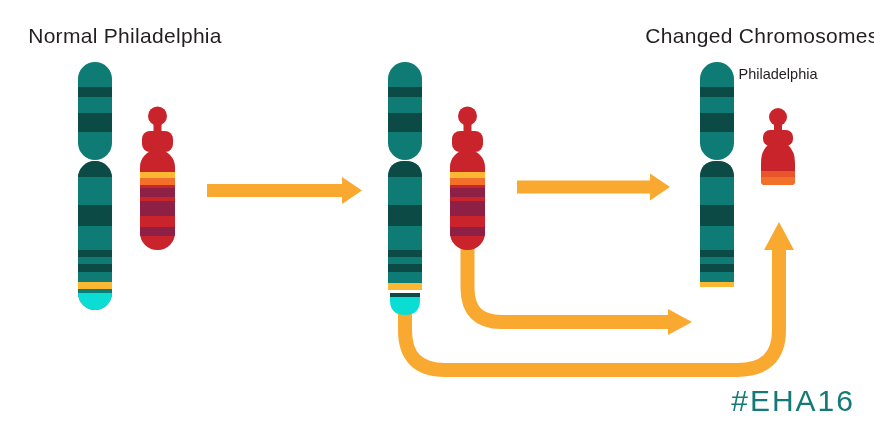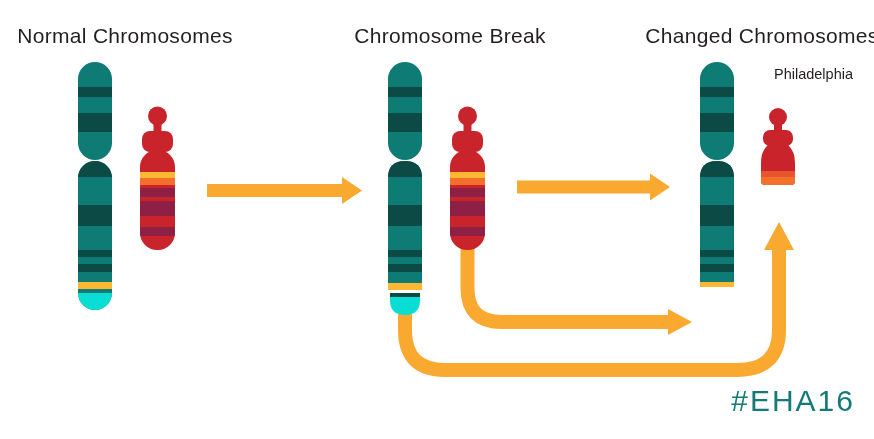--- a/index.html
+++ b/index.html
@@ -4,42 +4,41 @@
 <style>
   html,body{margin:0;padding:0;background:#fff;}
   .canvas{position:relative;width:874px;height:439px;background:var(--background,#fff);
           font-family:"Liberation Sans",sans-serif;overflow:hidden;}
   .canvas svg{position:absolute;left:0;top:0;}
   .title{position:absolute;top:24px;font-size:21px;line-height:23px;color:var(--text,#231F20);
          text-align:center;letter-spacing:.3px;}
   .t-normal{left:5px;width:240px;}
   .t-break{left:330px;width:240px;}
   .t-changed{left:642px;width:240px;}
-  .ph-label{position:absolute;left:703px;top:65px;width:150px;text-align:right;
+  .ph-label{position:absolute;left:703px;top:65px;width:150px;text-align:center;
             font-size:14.5px;line-height:18px;color:var(--text,#231F20);}
   .hashtag{position:absolute;left:640px;top:384px;width:215px;text-align:right;
            font-size:30px;letter-spacing:2px;color:var(--hashtag_teal,#147A78);}
   .f-teal{fill:var(--teal,#0E7B74);}
   .f-teald{fill:var(--teal_dark,#0B4A45);}
   .f-cyan{fill:var(--cyan,#0ADDD4);}
   .f-gold{fill:var(--gold,#FCB733);}
   .f-red{fill:var(--red,#C9242C);}
   .f-maroon{fill:var(--maroon,#8E1F45);}
   .f-orange{fill:var(--orange,#F2702A);}
   .f-oranged{fill:var(--orange_dark,#E8542C);}
   .f-arrow{fill:var(--arrow_gold,#F9A930);}
   .s-arrow{stroke:var(--arrow_gold,#F9A930);stroke-width:14;fill:none;}
 </style>
 </head>
 <body>
 
 <div class="canvas">
 
-  <div class="title t-normal">Normal Chromosomes</div>
-  <div class="title t-break">Chromosome Break</div>
+  <div class="title t-normal">Normal Philadelphia</div>
   <div class="title t-changed">Changed Chromosomes</div>
 
   <div class="ph-label">
     <div>Philadelphia</div>
   </div>
 
   <div class="hashtag">#EHA16</div>
 
   <svg width="874" height="439" viewBox="0 0 874 439">
     <defs>

